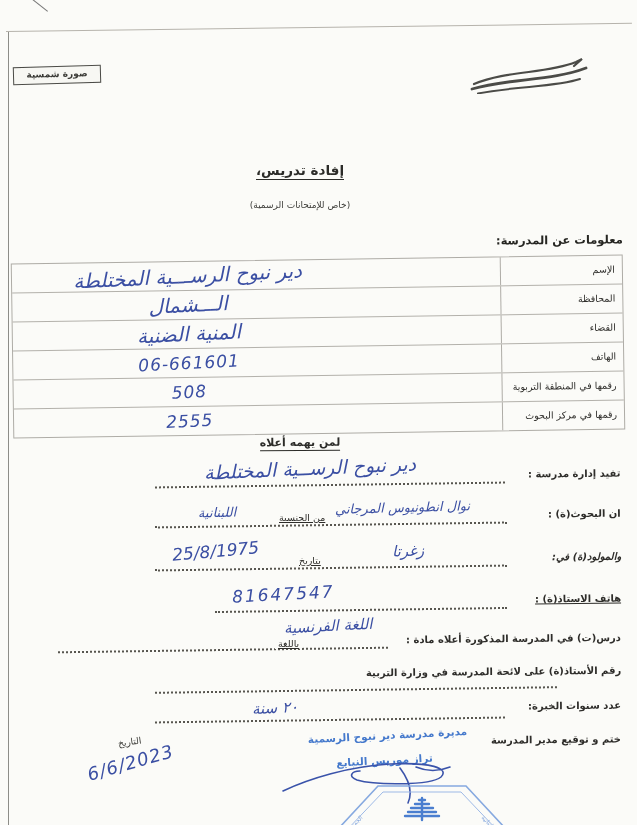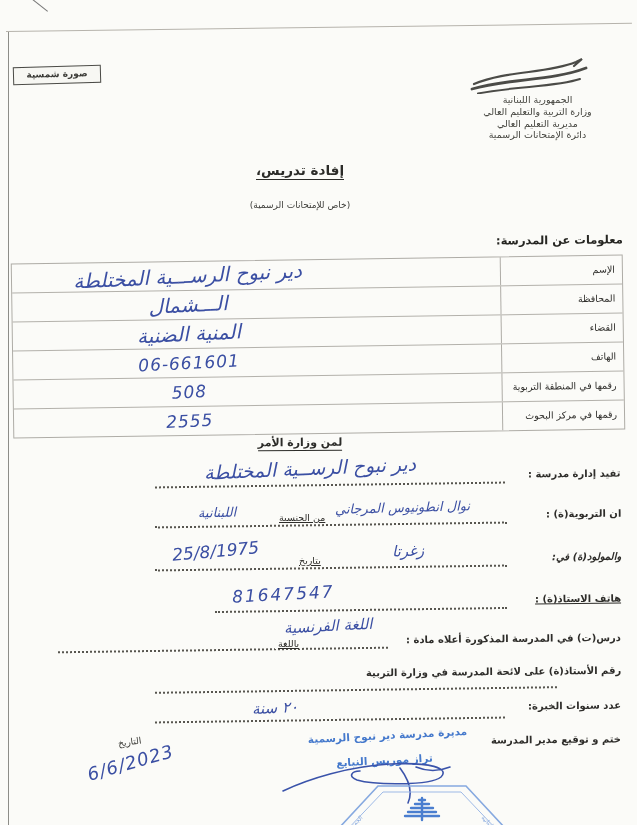--- a/index.html
+++ b/index.html
@@ -64,26 +64,20 @@
   </div>
 
   <div class="abs logo">
     <svg width="130" height="38" viewBox="0 0 130 38">
       <path d="M6,28 C40,14 78,18 108,6 L114,3 L106,10" stroke="#4b4b47" stroke-width="2.2" fill="none" stroke-linecap="round"></path>
       <path d="M4,33 C42,22 84,25 118,12" stroke="#4b4b47" stroke-width="2.8" fill="none" stroke-linecap="round"></path>
       <path d="M10,37.5 C48,30 88,31 112,23" stroke="#4b4b47" stroke-width="2" fill="none" stroke-linecap="round"></path>
     </svg>
   </div>
 
-  <div class="abs ministry">
-    <div>الجمهورية اللبنانية</div>
-    <div>وزارة التربية والتعليم العالي</div>
-    <div>مديرية التعليم العالي</div>
-    <div>دائرة الإمتحانات الرسمية</div>
-  </div>
 
   <div class="abs title-wrap">
     <span>إفادة تدريس،</span>
   </div>
   <div class="abs subtitle">(خاص للإمتحانات الرسمية)</div>
 
   <div class="abs school-heading">معلومات عن المدرسة:</div>
 
   <div class="abs stable">
     <div class="trow">
@@ -106,28 +100,28 @@
       <div class="tlabel">رقمها في المنطقة التربوية</div>
       <div class="tvalue"><span class="hand v-num">508</span></div>
     </div>
     <div class="trow">
       <div class="tlabel">رقمها في مركز البحوث</div>
       <div class="tvalue"><span class="hand v-num">2555</span></div>
     </div>
   </div>
 
   <div class="abs concern-heading">
-    <span>لمن وزارة الأمر</span>
+    <span>لمن يهمه أعلاه</span>
   </div>
 
   <div class="flabel" style="top:468px;text-align:right;">تفيد إدارة مدرسة :</div>
   <div class="dots" style="left:155px;top:484px;width:350px;transform:rotate(-0.8deg);"></div>
   <div class="abs hand" style="left:160px;top:457px;width:300px;text-align:center;font-size:19px;transform:rotate(-2.5deg);">دير نبوح الرســية المختلطة</div>
 
-  <div class="flabel" style="top:508px;">ان التربوية(ة) :</div>
+  <div class="flabel" style="top:508px;">ان البحوث(ة) :</div>
   <div class="dots" style="left:155px;top:524px;width:352px;transform:rotate(-0.8deg);"></div>
   <div class="abs hand" style="left:300px;top:500px;width:205px;text-align:center;font-size:13px;transform:rotate(-1.5deg);">نوال انطونيوس المرجاني</div>
   <div class="inline-print" style="left:276px;top:512px;">من الجنسية</div>
   <div class="abs hand" style="left:198px;top:505px;font-size:13px;transform:rotate(-1.5deg);">اللبنانية</div>
 
   <div class="flabel" style="top:551px;font-style:italic;">والمولود(ة) في:</div>
   <div class="dots" style="left:155px;top:567px;width:352px;transform:rotate(-0.8deg);"></div>
   <div class="abs hand" style="left:392px;top:542px;font-size:15px;transform:rotate(-2deg);">زغرتا</div>
   <div class="inline-print" style="left:296px;top:555px;">بتاريخ</div>
   <div class="abs hand" style="left:172px;top:541px;font-size:17px;transform:rotate(-5deg);">25/8/1975</div>

